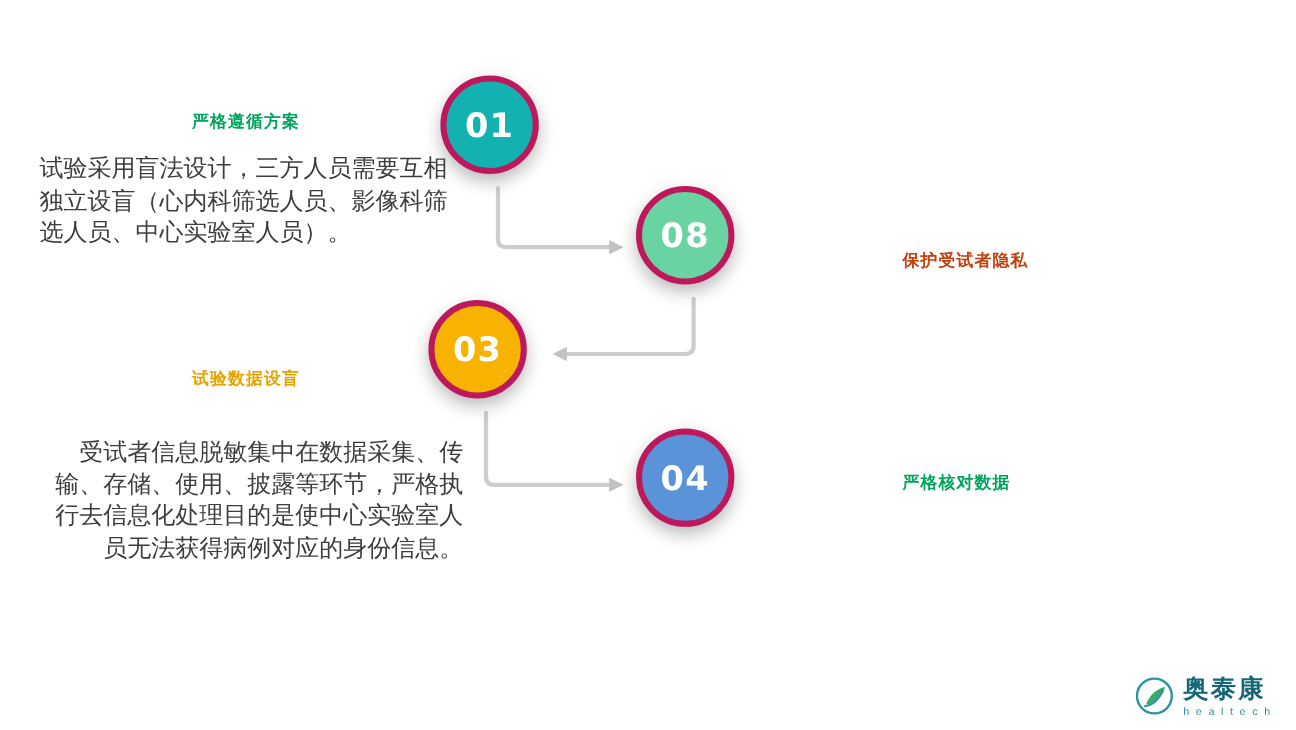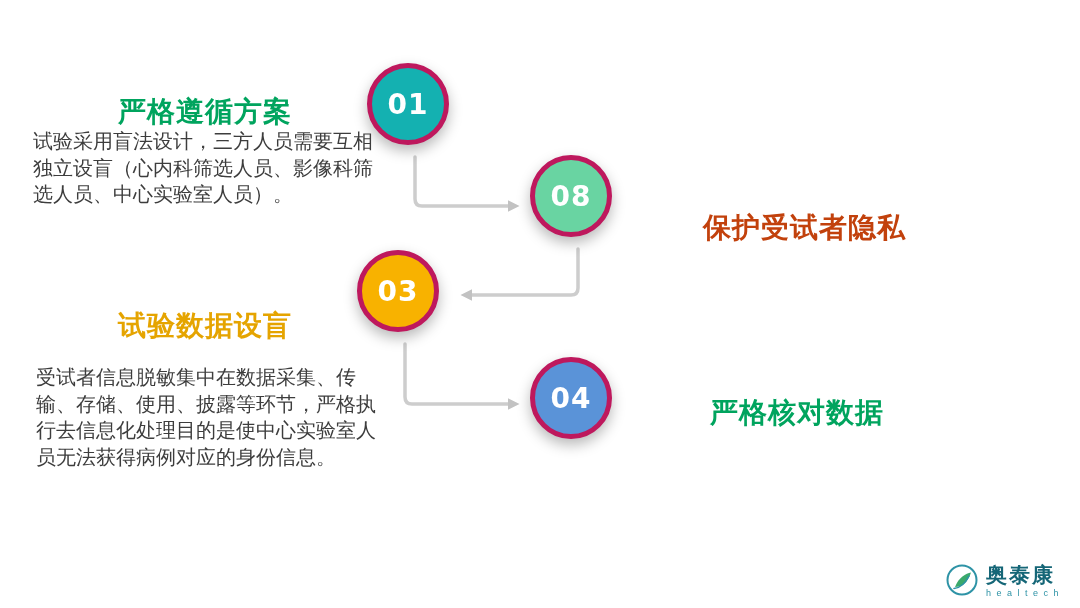--- a/index.html
+++ b/index.html
@@ -41,38 +41,38 @@
     letter-spacing:1px;
     font-family:"DejaVu Sans","Liberation Sans",sans-serif;
   }
   .c1 { left:367px; top:63px; }
   .c2 { left:530px; top:155px; }
   .c3 { left:357px; top:250px; }
   .c4 { left:530px; top:357px; }
   .step-title {
     position:absolute;
     font-weight:bold;
-    font-size:28px;
+    font-size:14px;
     text-align:center;
     letter-spacing:1px;
   }
   .t1 { left:30px;  top:93px;  width:350px; }
   .t2 { left:662px; top:185px; width:285px; }
   .t3 { left:30px;  top:307px; width:350px; }
   .t4 { left:662px; top:394px; width:270px; }
   .step-body {
     position:absolute;
     font-size:20px;
     color:#3d3d3d;
     line-height:1.33;
     text-align:left;
   }
   .b1 { left:33px;  top:128px; width:344px; }
   .b2 { left:658px; top:222px; width:398px; }
-  .b3 { left:36px;  top:364px; width:350px; }
+  .b3 { left:36px;  top:364px; width:350px;text-align:right; }
   .b4 { left:658px; top:437px; width:404px; }
   .logo {
     position:absolute;
     right:16px; bottom:10px;
     display:flex; align-items:center; gap:7px;
   }
   .logo-icon { display:block; }
   .logo-text { display:flex; flex-direction:column; }
   .logo-name {
     font-size:21px;

